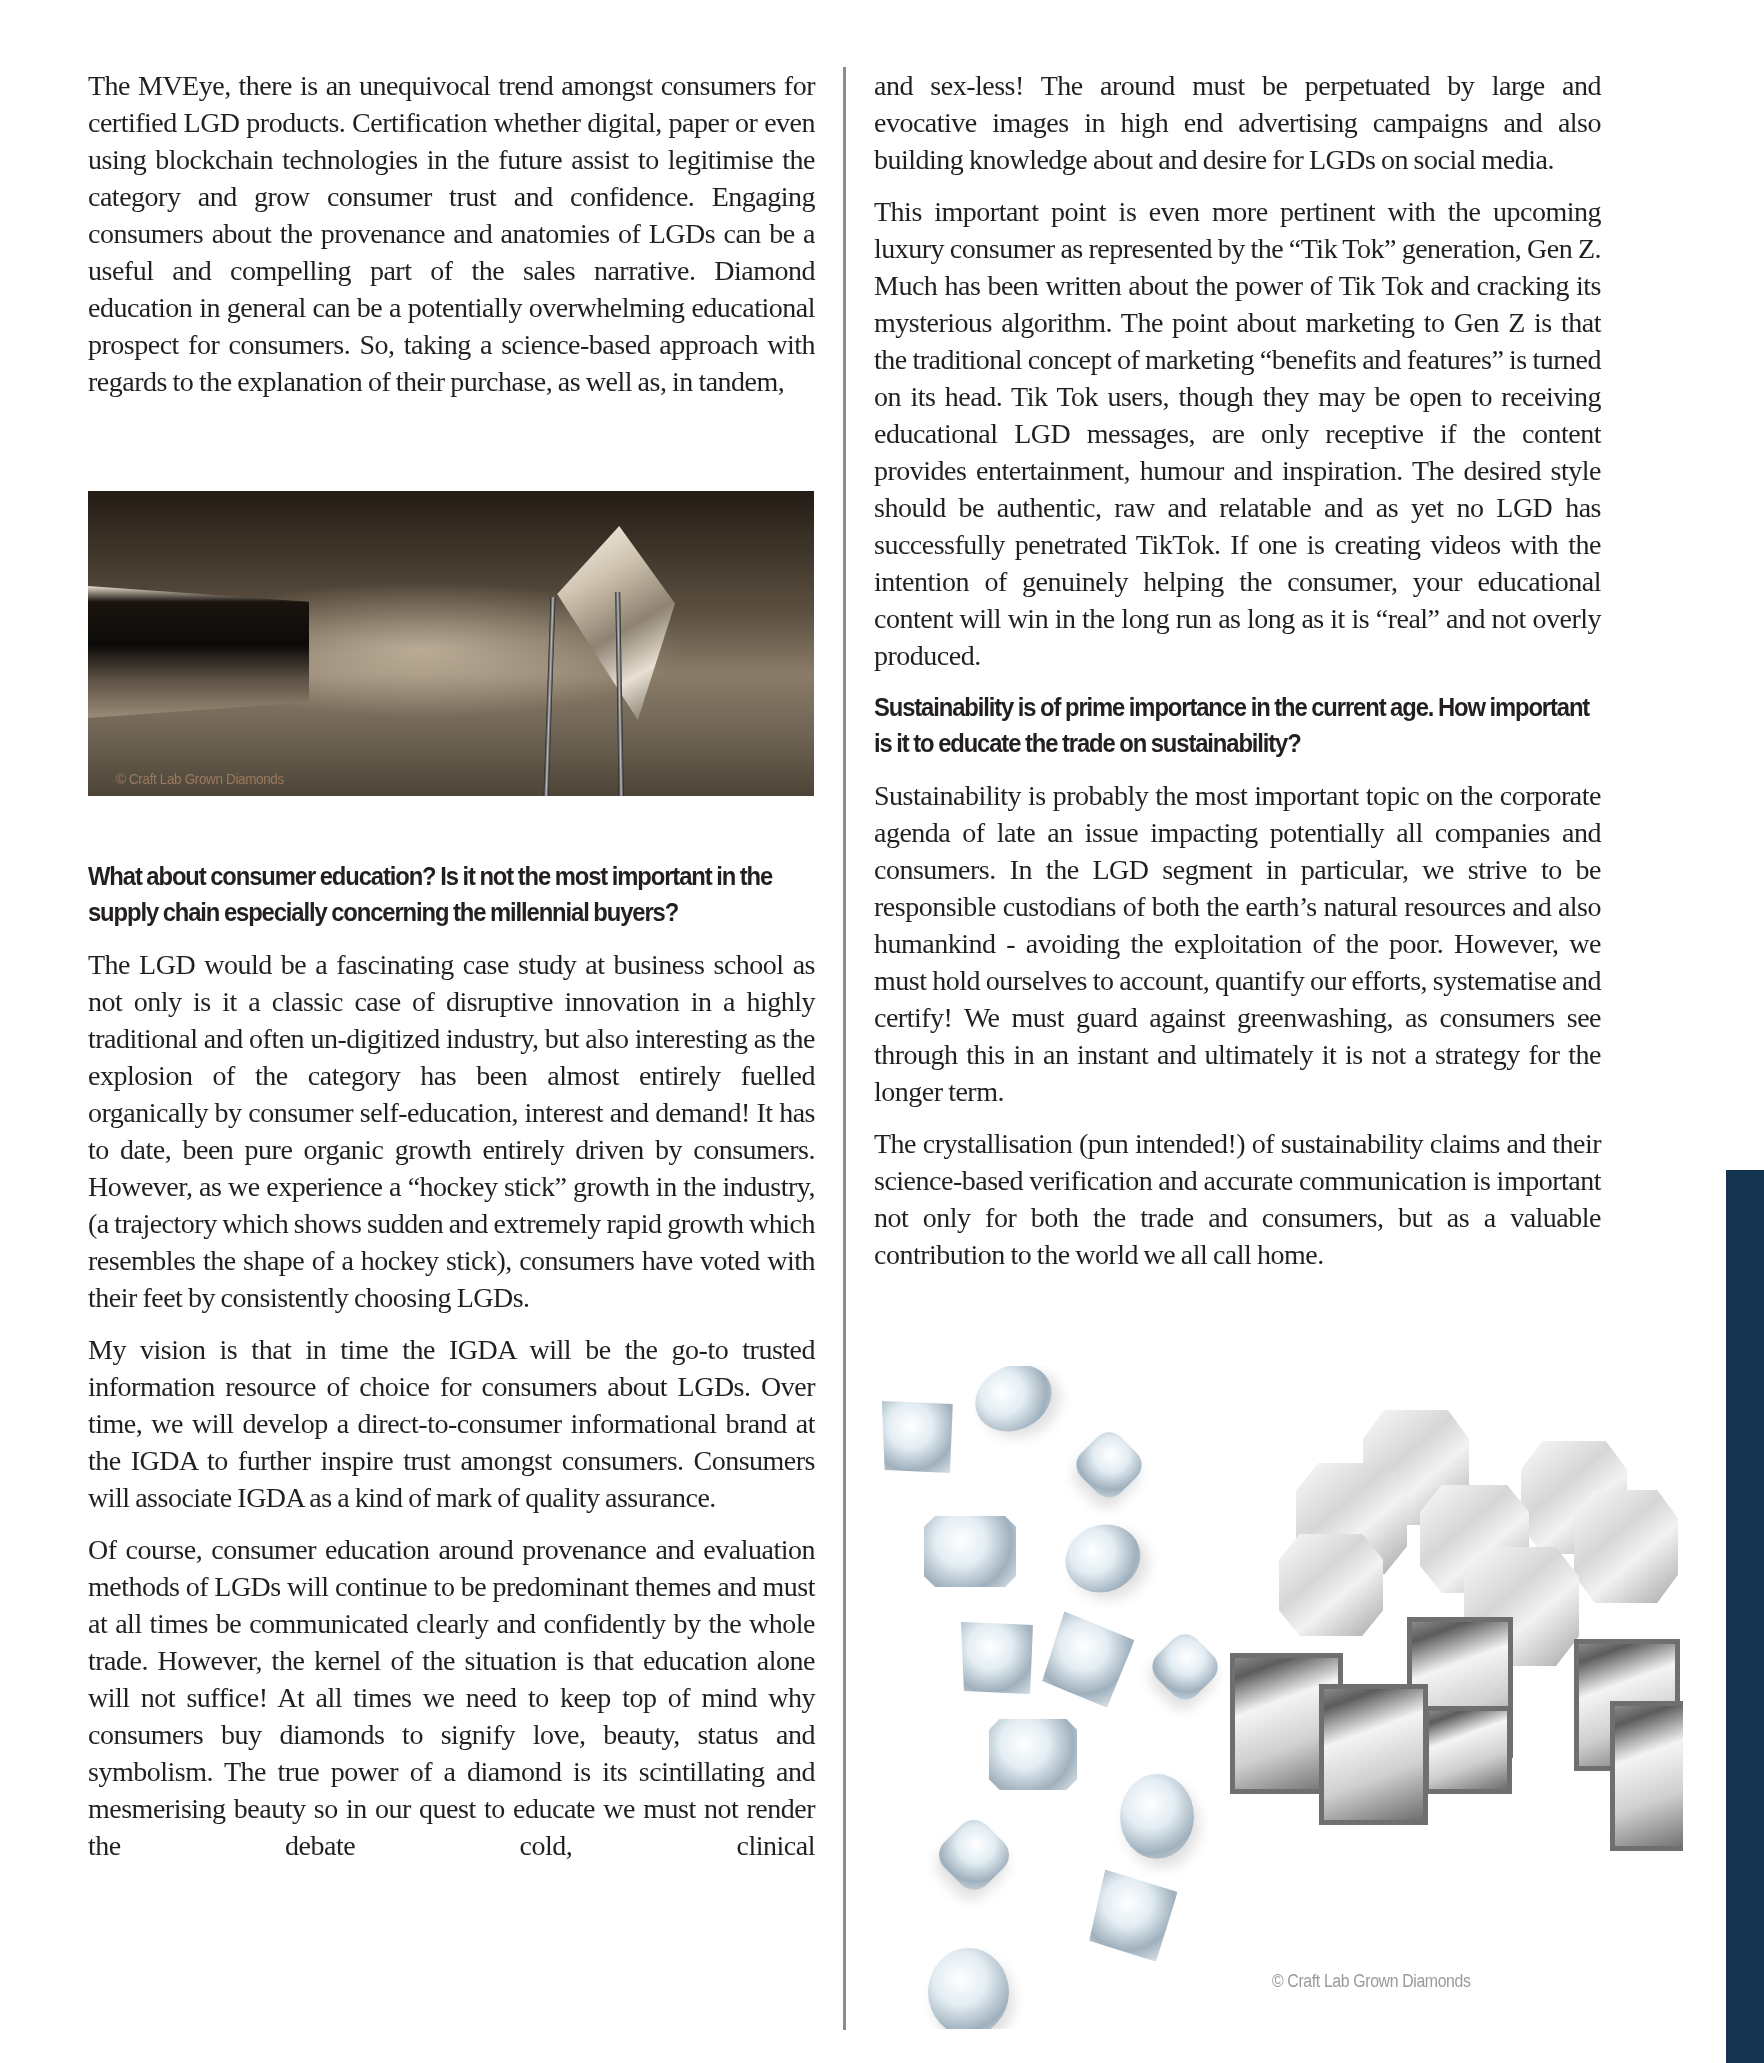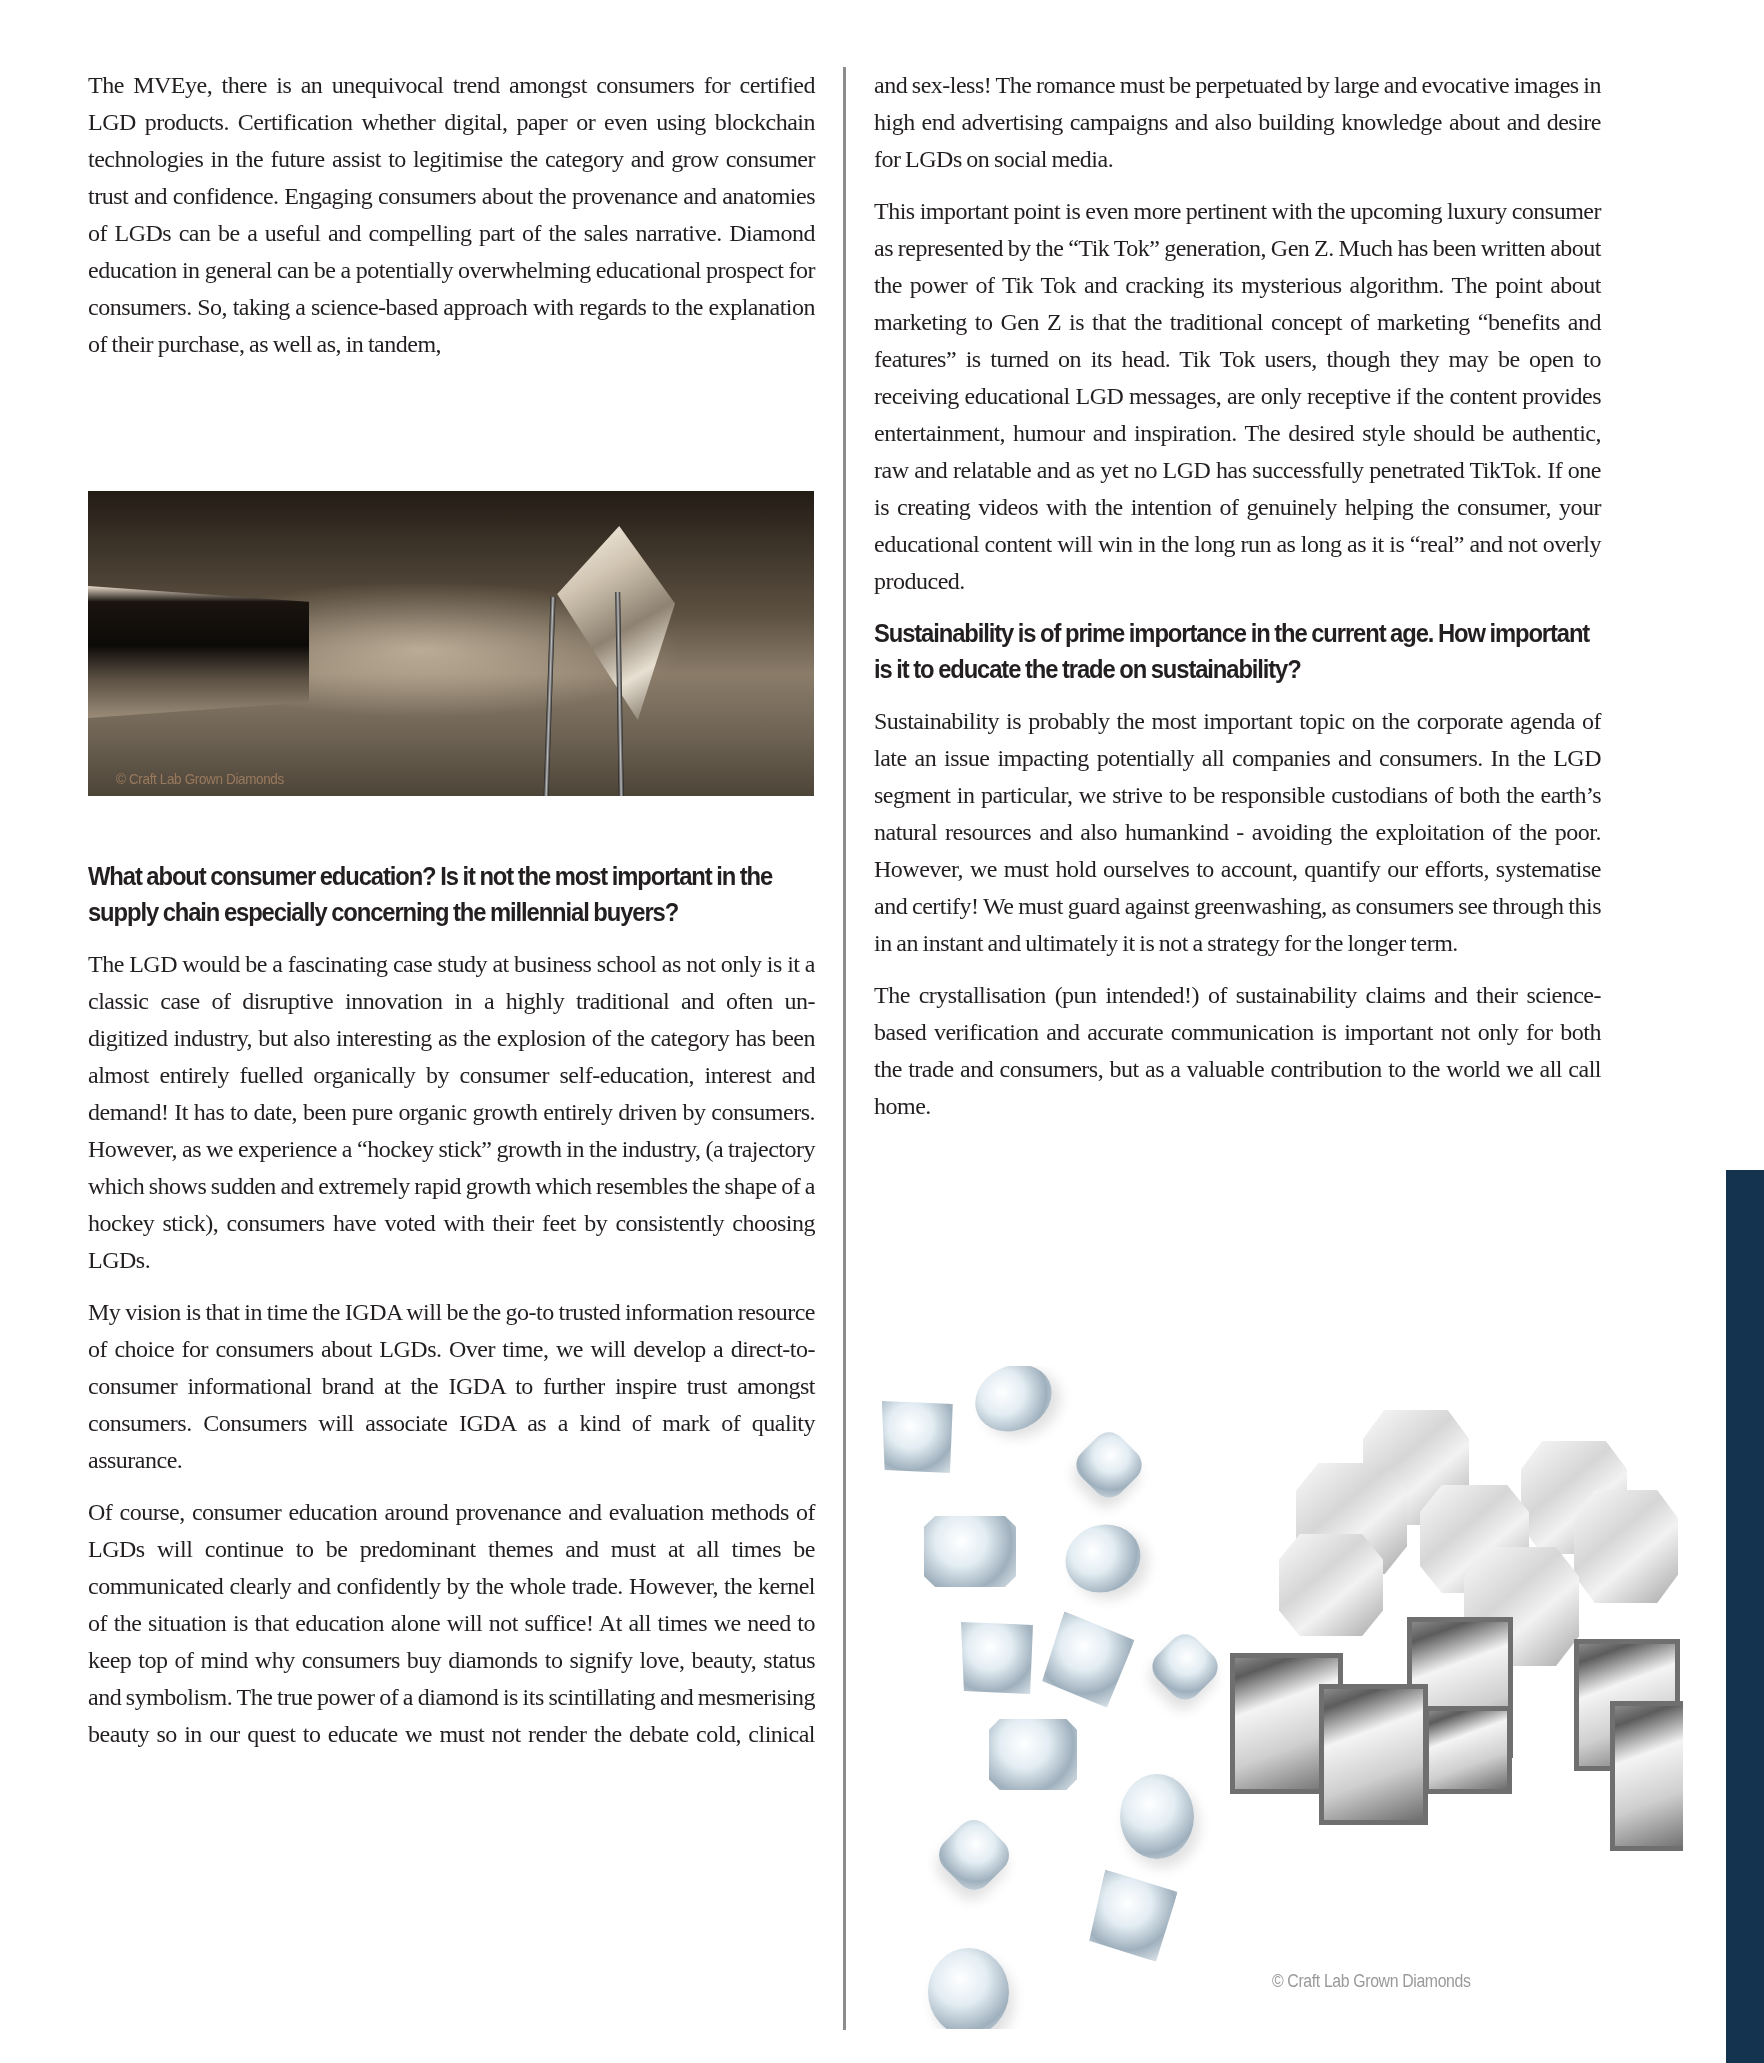--- a/index.html
+++ b/index.html
@@ -5,21 +5,21 @@
   html, body { margin: 0; padding: 0; }
   body {
     width: 1764px; height: 2064px; position: relative; overflow: hidden;
     background: #ffffff; color: #231f20;
     font-family: "Liberation Serif", "DejaVu Serif", serif;
   }
   .col { position: absolute; top: 67px; width: 727px; }
   .col-left { left: 88px; }
   .col-right { left: 874px; }
   p.body {
-    margin: 0 0 15px 0; font-size: 24px; line-height: 37px;
+    margin: 0 0 15px 0; font-size: 28px; line-height: 37px;
     text-align: justify; letter-spacing: -0.5px; word-spacing: -0.9px;
   }
   h3.q {
     margin: 0 0 16px 0;
     font-family: "Liberation Sans", "DejaVu Sans", sans-serif;
     font-weight: bold; font-size: 25.6px; line-height: 36px;
     letter-spacing: -1.2px; word-spacing: -0.9px; transform: scaleX(0.93);
     transform-origin: left; width: 107.5%;
   }
   .divider {
@@ -110,21 +110,21 @@
 <div class="col col-left" style="top:858px;">
   <h3 class="q">What about consumer education? Is it not the most important in the supply chain especially concerning the millennial buyers?</h3>
   <p class="body">The LGD would be a fascinating case study at business school as not only is it a classic case of disruptive innovation in a highly traditional and often un-digitized industry, but also interesting as the explosion of the category has been almost entirely fuelled organically by consumer self-education, interest and demand! It has to date, been pure organic growth entirely driven by consumers. However, as we experience a “hockey stick” growth in the industry, (a  trajectory which shows sudden and extremely rapid growth which resembles the shape of a hockey stick), consumers have voted with their feet by consistently choosing LGDs.</p>
   <p class="body">My vision is that in time the IGDA will be the go-to trusted information resource of choice for consumers about LGDs. Over time, we will develop a direct-to-consumer informational brand at the IGDA to further inspire trust amongst consumers. Consumers will associate IGDA as a kind of mark of quality assurance.</p>
   <p class="body" style="text-align-last:justify;">Of course, consumer education around provenance and evaluation methods of LGDs will continue to be predominant themes and must at all times be communicated clearly and confidently by the whole trade. However, the kernel of the situation is that education alone will not suffice! At all times we need to keep top of mind why consumers buy diamonds to signify love, beauty, status and symbolism. The true power of a diamond is its scintillating and mesmerising beauty so in our quest to educate we must not render the debate cold, clinical</p>
 </div>
 
 <div class="divider"></div>
 
 <div class="col col-right">
-  <p class="body">and sex-less! The romance must be perpetuated by large and evocative images in high end advertising campaigns and also building knowledge about and desire for LGDs on social media.</p>
+  <p class="body">and sex-less! The around must be perpetuated by large and evocative images in high end advertising campaigns and also building knowledge about and desire for LGDs on social media.</p>
   <p class="body">This important point is even more pertinent with the upcoming luxury consumer as represented by the “Tik Tok” generation, Gen Z. Much has been written about the power of Tik Tok and cracking its mysterious algorithm. The point about marketing to Gen Z is that the traditional concept of marketing “benefits and features” is turned on its head. Tik Tok users, though they may be open to receiving educational LGD messages, are only receptive if the content provides entertainment, humour and inspiration. The desired style should be authentic, raw and relatable and as yet no LGD has successfully penetrated TikTok.   If one is creating videos with the intention of genuinely helping the consumer, your educational content will win in the long run as long as it is “real” and not overly produced.</p>
   <h3 class="q">Sustainability is of prime importance in the current age. How important is it to educate the trade on sustainability?</h3>
   <p class="body">Sustainability is probably the most important topic on the corporate agenda of late an issue impacting potentially all companies and consumers. In the LGD segment in particular, we strive to be responsible custodians of both the earth’s natural resources and also humankind - avoiding the exploitation of the poor. However, we must hold ourselves to account, quantify our efforts, systematise and certify! We must guard against greenwashing, as consumers see through this in an instant and ultimately it is not a strategy for the longer term.</p>
   <p class="body">The crystallisation (pun intended!) of sustainability claims and their science-based verification and accurate communication is important not only for both the trade and consumers, but as a valuable contribution to the world we all call home.</p>
 </div>
 
 <div class="photo2">
 
   <div class="gemcut sq" style="left:8.8px;top:35px;width:71px;height:72px;"></div>
   <div class="gemcut ov" style="left:101px;top:0;width:79px;height:64px;transform:rotate(-25deg);"></div>

